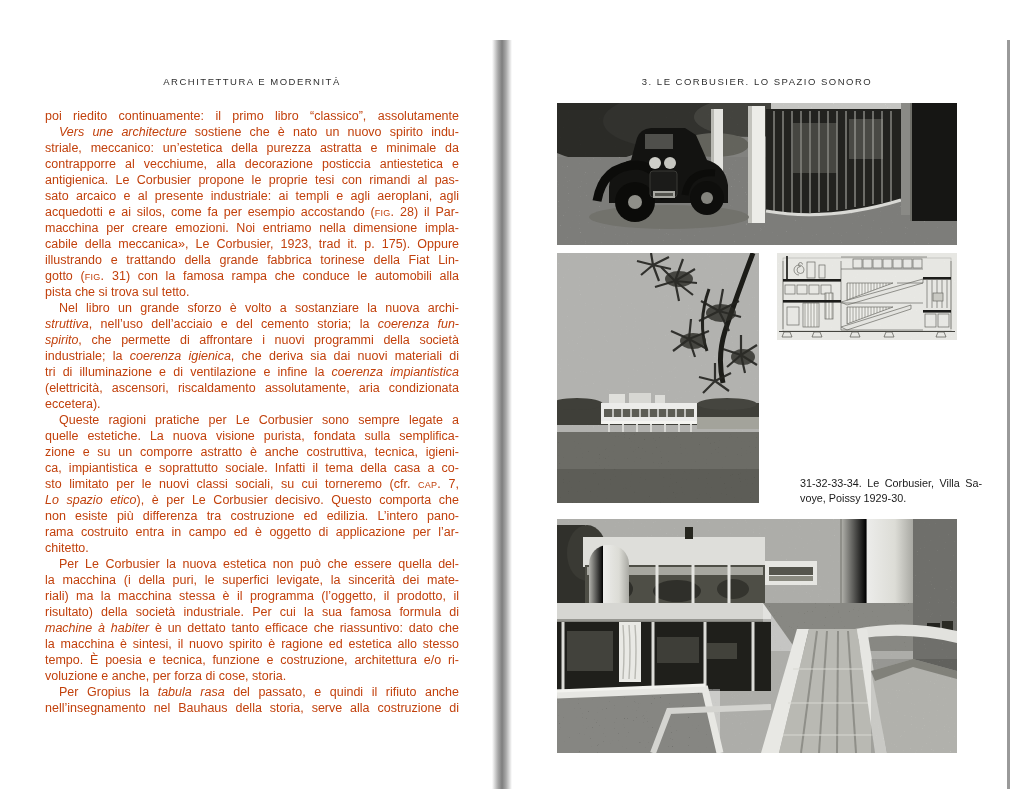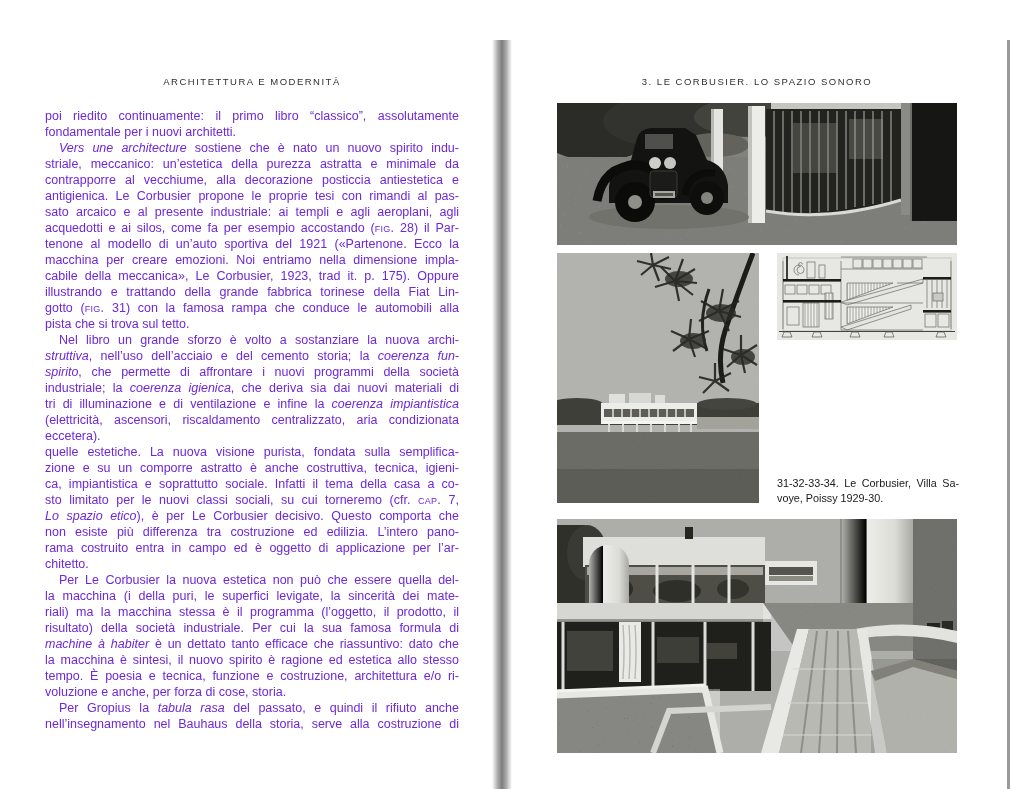--- a/index.html
+++ b/index.html
@@ -16,39 +16,39 @@
     position:absolute; right:0; top:0; width:3px; height:789px; background:#9a9a9a;
   }
   .running-head {
     position:absolute; top:36px; font-size:9.5px; letter-spacing:1.5px;
     text-align:center; color:#2f2f2f; white-space:nowrap;
   }
   #head-left  { left:45px;  width:414px; }
   #head-right { left:557px; width:400px; }
   #left-text {
     position:absolute; left:45px; top:68px; width:414px;
-    font-size:12.5px; line-height:16px; color:#6d28d9;
+    font-size:12.5px; line-height:16px; color:#c2410c;
   }
   .tline { text-align:justify; text-align-last:justify; white-space:normal; }
   .tline.end { text-align-last:left; }
   .tline.ind { text-indent:14px; }
   .i  { font-style:italic; }
   .sc { font-variant:small-caps; letter-spacing:0.3px; }
   .page-num {
     position:absolute; top:752px; text-align:right; font-size:12.5px; color:#222;
   }
   #num-left  { left:45px;  width:414px; }
   #num-right { left:557px; width:400px; }
   .fig { position:absolute; line-height:0; }
   #fig-car     { left:557px; top:63px;  width:400px; height:142px; }
   #fig-meadow  { left:557px; top:213px; width:202px; height:250px; }
   #fig-section { left:777px; top:213px; width:180px; height:87px;  }
   #fig-terrace { left:557px; top:479px; width:400px; height:234px; }
   #caption {
-    position:absolute; left:777px; top:436px; width:182px;
+    position:absolute; left:800px; top:436px; width:182px;
     font-size:10.8px; line-height:14.8px; color:#1a1a1a;
   }
   #caption .tline { text-align:justify; text-align-last:justify; }
   #caption .tline.end { text-align-last:left; }
 </style>
 </head>
 <body>
 
 <div id="stage">
 
@@ -76,40 +76,39 @@
     </defs>
   </svg>
 
   <div id="spine"></div>
   <div id="edge-line"></div>
 
   <div id="head-left" class="running-head">ARCHITETTURA E MODERNITÀ</div>
 
   <div id="left-text">
       <div class="tline"><span>poi riedito continuamente: il primo libro “classico”, assolutamente</span></div>
-      <div class="tline end"><span>fondamentale per i nuovi architetti.</span></div>
       <div class="tline ind"><span class="i">Vers une architecture</span><span> sostiene che è nato un nuovo spirito indu-</span></div>
       <div class="tline"><span>striale, meccanico: un’estetica della purezza astratta e minimale da</span></div>
       <div class="tline"><span>contrapporre al vecchiume, alla decorazione posticcia antiestetica e</span></div>
       <div class="tline"><span>antigienica. Le Corbusier propone le proprie tesi con rimandi al pas-</span></div>
       <div class="tline"><span>sato arcaico e al presente industriale: ai templi e agli aeroplani, agli</span></div>
       <div class="tline"><span>acquedotti e ai silos, come fa per esempio accostando (</span><span class="sc">fig.</span><span> 28) il Par-</span></div>
-      <div class="tline"><span>tenone al modello di un’auto sportiva del 1921 («Partenone. Ecco la</span></div>
       <div class="tline"><span>macchina per creare emozioni. Noi entriamo nella dimensione impla-</span></div>
       <div class="tline"><span>cabile della meccanica», Le Corbusier, 1923, trad it. p. 175). Oppure</span></div>
       <div class="tline"><span>illustrando e trattando della grande fabbrica torinese della Fiat Lin-</span></div>
       <div class="tline"><span>gotto (</span><span class="sc">fig.</span><span> 31) con la famosa rampa che conduce le automobili alla</span></div>
       <div class="tline end"><span>pista che si trova sul tetto.</span></div>
       <div class="tline ind"><span>Nel libro un grande sforzo è volto a sostanziare la nuova archi-</span></div>
       <div class="tline"><span class="i">struttiva</span><span>, nell’uso dell’acciaio e del cemento storia; la </span><span class="i">coerenza fun-</span></div>
       <div class="tline"><span class="i">spirito</span><span>, che permette di affrontare i nuovi programmi della società</span></div>
       <div class="tline"><span>industriale; la </span><span class="i">coerenza igienica</span><span>, che deriva sia dai nuovi materiali di</span></div>
       <div class="tline"><span>tri di illuminazione e di ventilazione e infine la </span><span class="i">coerenza impiantistica</span></div>
-      <div class="tline"><span>(elettricità, ascensori, riscaldamento centralizzato, aria condizionata</span></div>
+      <div class="tline"><span>(elettricità, ascensori, riscaldamento assolutamente, aria condizionata</span></div>
       <div class="tline end"><span>eccetera).</span></div>
+      <div class="tline ind"><span>Queste ragioni pratiche per Le Corbusier sono sempre legate a</span></div>
       <div class="tline"><span>quelle estetiche. La nuova visione purista, fondata sulla semplifica-</span></div>
       <div class="tline"><span>zione e su un comporre astratto è anche costruttiva, tecnica, igieni-</span></div>
       <div class="tline"><span>ca, impiantistica e soprattutto sociale. Infatti il tema della casa a co-</span></div>
       <div class="tline"><span>sto limitato per le nuovi classi sociali, su cui torneremo (cfr. </span><span class="sc">cap.</span><span> 7,</span></div>
       <div class="tline"><span class="i">Lo spazio etico</span><span>), è per Le Corbusier decisivo. Questo comporta che</span></div>
       <div class="tline"><span>non esiste più differenza tra costruzione ed edilizia. L’intero pano-</span></div>
       <div class="tline"><span>rama costruito entra in campo ed è oggetto di applicazione per l’ar-</span></div>
       <div class="tline end"><span>chitetto.</span></div>
       <div class="tline ind"><span>Per Le Corbusier la nuova estetica non può che essere quella del-</span></div>
       <div class="tline"><span>la macchina (i della puri, le superfici levigate, la sincerità dei mate-</span></div>

